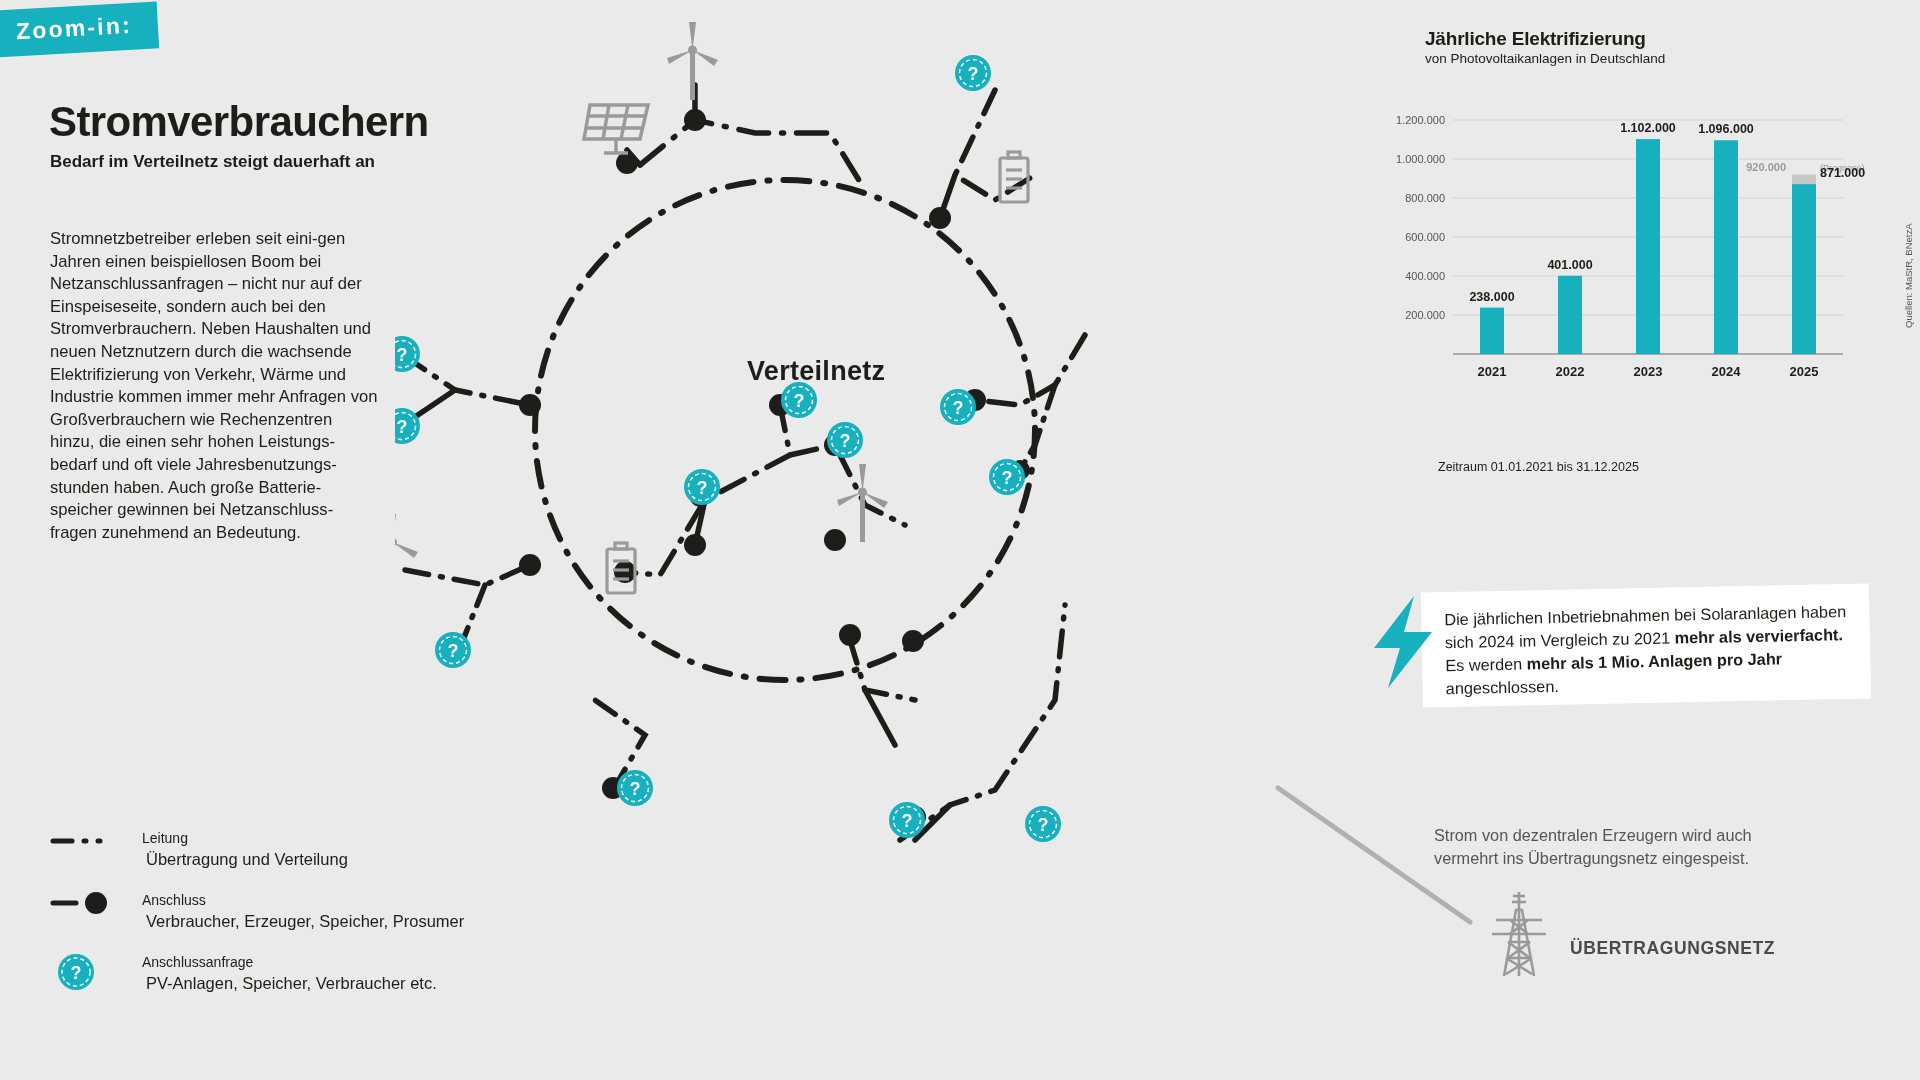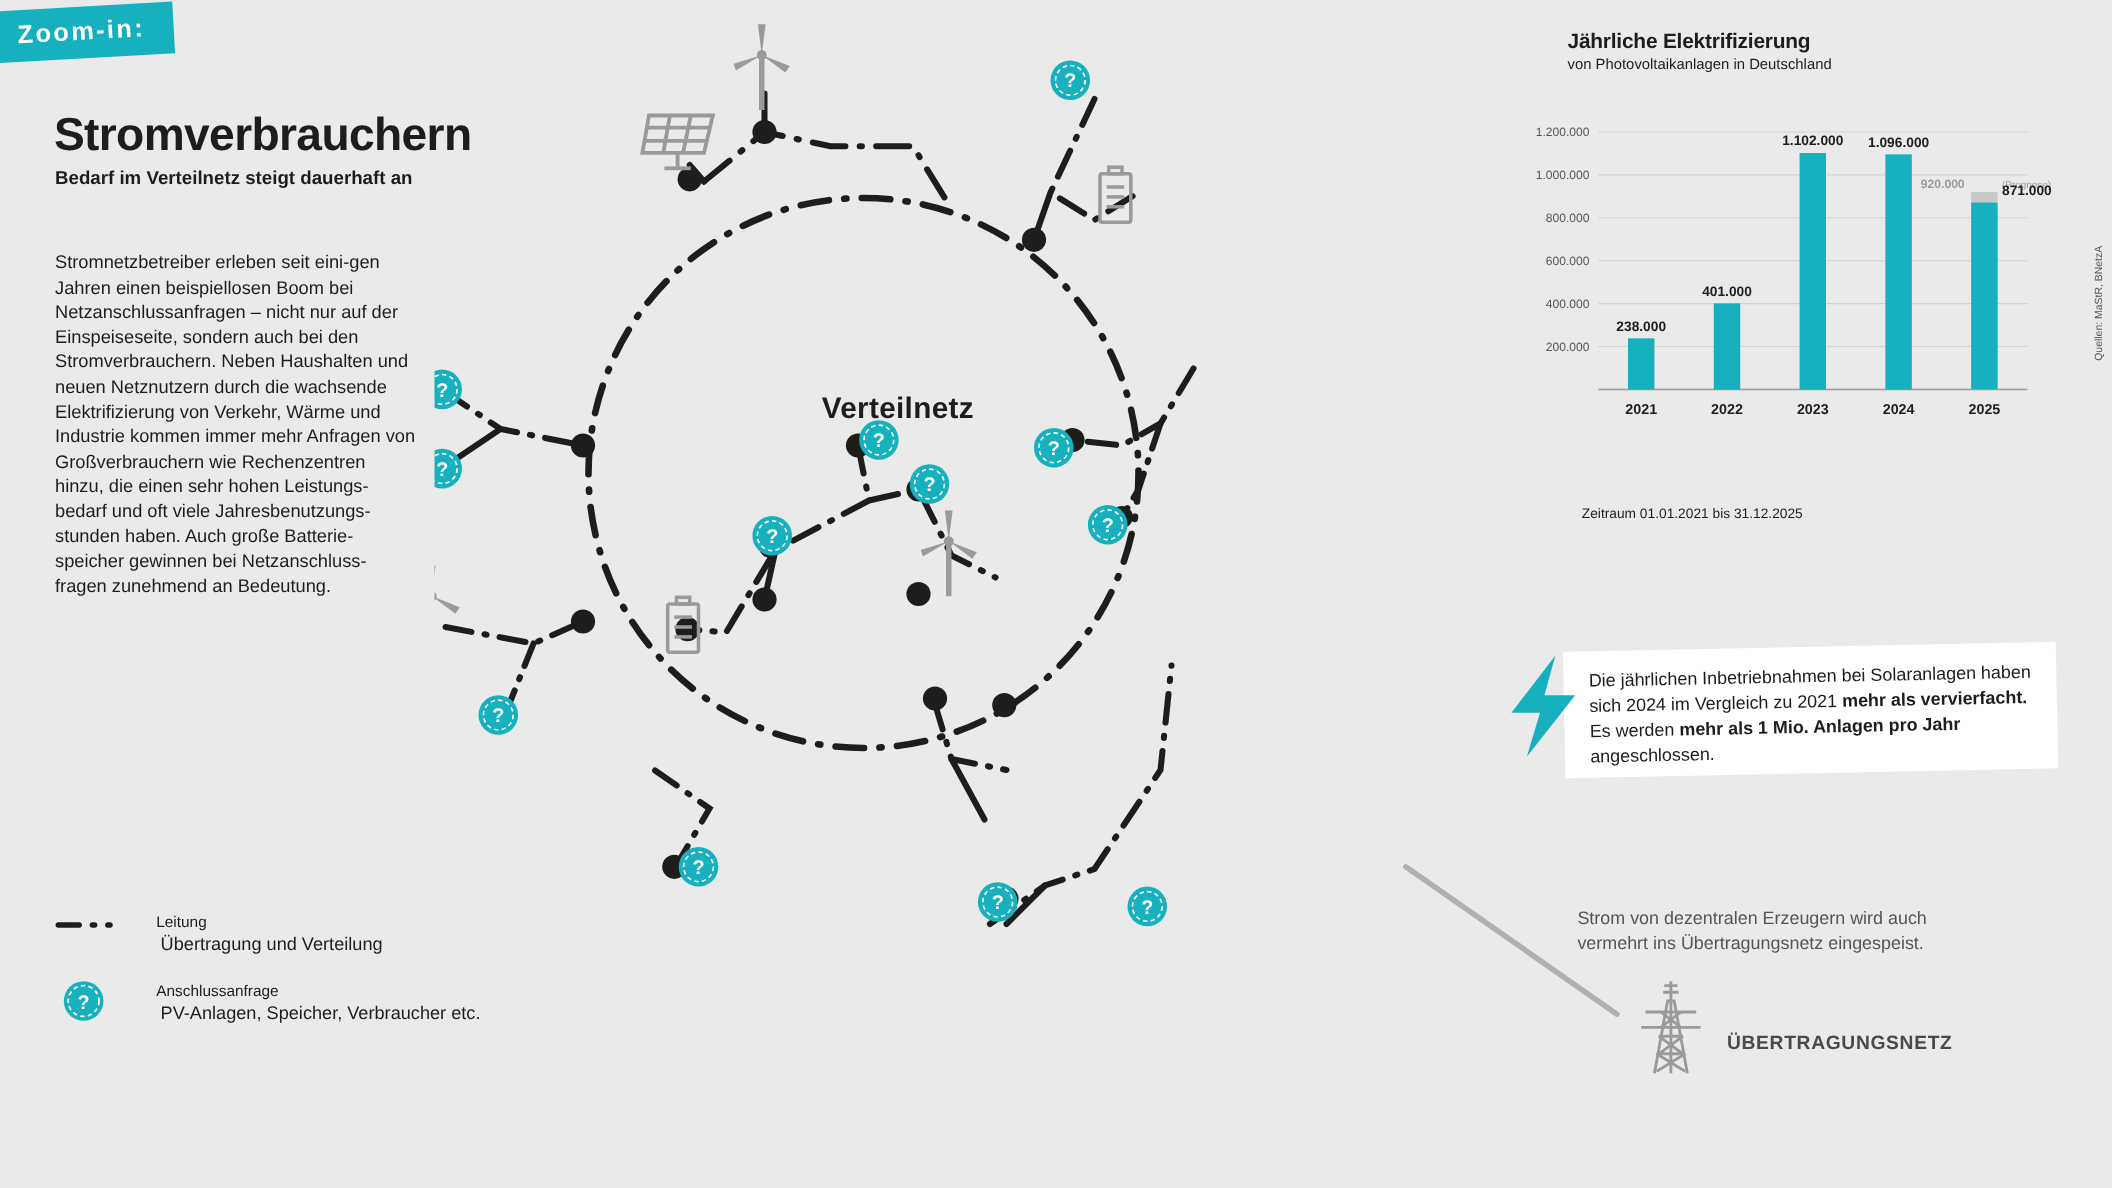--- a/index.html
+++ b/index.html
@@ -230,20 +230,30 @@
             <line x1="3" y1="13" x2="22" y2="13"></line>
             <line x1="34" y1="13" x2="36" y2="13"></line>
             <line x1="48" y1="13" x2="50" y2="13"></line>
           </g>
         </svg>
       </div>
       <div class="legend-title">Leitung</div>
       <div class="legend-desc">Übertragung und Verteilung</div>
     </div>
 
+    <div class="legend-row">
+      <div class="legend-sym">
+        <svg width="72" height="26" viewBox="0 0 72 26">
+          <line x1="3" y1="13" x2="26" y2="13" stroke="#1d1d1b" stroke-width="5" stroke-linecap="round"></line>
+          <circle cx="46" cy="13" r="11" fill="#1d1d1b"></circle>
+        </svg>
+      </div>
+      <div class="legend-title">Anschluss</div>
+      <div class="legend-desc">Verbraucher, Erzeuger, Speicher, Prosumer</div>
+    </div>
 
     <div class="legend-row">
       <div class="legend-sym">
         <svg width="72" height="40" viewBox="0 0 72 40">
           <g>
             <circle cx="26" cy="20" r="18" fill="#16b0bf"></circle>
             <circle cx="26" cy="20" r="14" fill="none" stroke="#ffffff" stroke-width="1.6" stroke-dasharray="4 3"></circle>
             <text x="26" y="27" font-family="Liberation Sans, sans-serif" font-size="18" font-weight="bold" fill="#ffffff" text-anchor="middle">?</text>
           </g>
         </svg>

